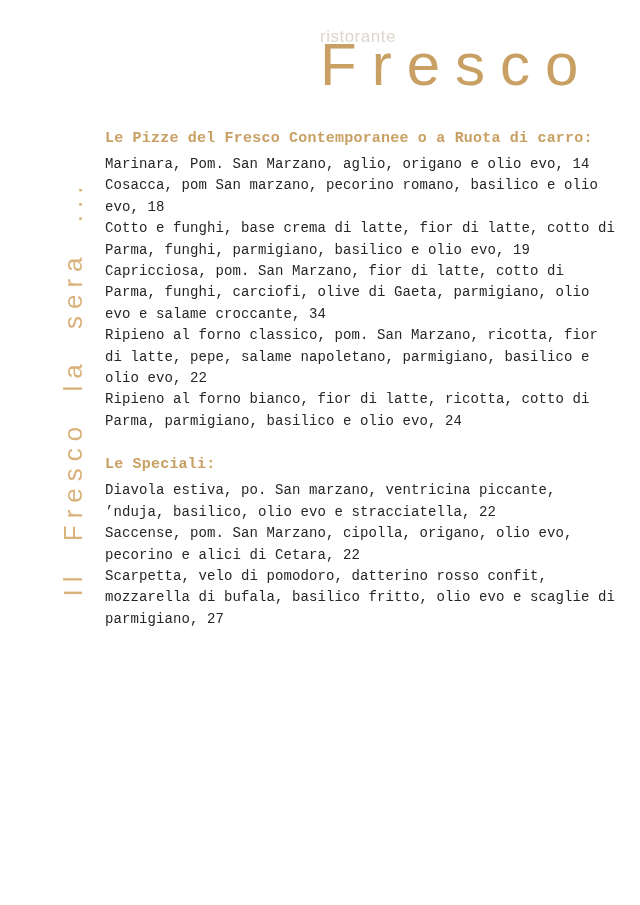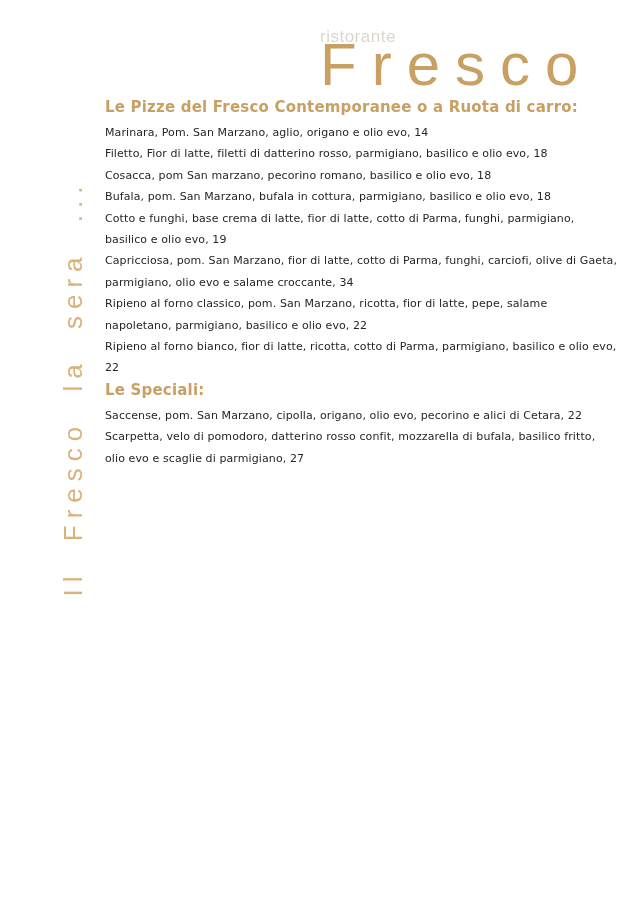--- a/index.html
+++ b/index.html
@@ -53,62 +53,63 @@
     color:var(--gold-light);
     font-family:"Liberation Sans", sans-serif;
     font-weight:300;
     font-size:26px;
     letter-spacing:7px;
     word-spacing:14px;
   }
   
   .menu{
     position:absolute;
-    left:105px; top:96px;
+    left:105px; top:128px;
     width:512px;
+    font-family:Liberation Mono, monospace;
   }
   .section-heading{
     color:var(--gold);
     font-size:15px;
     line-height:22px;
     margin-bottom:4px;
     letter-spacing:0.2px;
   }
   .menu-item{
     color:var(--ink);
-    font-size:11px;
+    font-size:14px;
     line-height:21.4px;
     letter-spacing:0.1px;
   }
   .section-speciali{
+    margin-top:22px;
   }
 </style>
 </head>
 <body>
 
 <div class="brand">
   <span class="brand-prefix">ristorante</span>
   <span class="brand-name">Fresco</span>
 </div>
 
 <div class="side-text">Il Fresco la sera ...</div>
 
 <div class="menu">
 
   <div class="section-pizze">
     <h2 class="section-heading">Le Pizze del Fresco Contemporanee o a Ruota di carro:</h2>
     <p class="menu-item">Marinara, Pom. San Marzano, aglio, origano e olio evo, 14</p>
-    <p class="menu-item">Filetto, Fior di latte, filetti di datterino rosso, parmigiano, basilico e olio evo, 18</p>
     <p class="menu-item">Cosacca, pom San marzano, pecorino romano, basilico e olio evo, 18</p>
-    <p class="menu-item">Bufala, pom. San Marzano, bufala in cottura, parmigiano, basilico e olio evo, 18</p>
     <p class="menu-item">Cotto e funghi, base crema di latte, fior di latte, cotto di Parma, funghi, parmigiano, basilico e olio evo, 19</p>
     <p class="menu-item">Capricciosa, pom. San Marzano, fior di latte, cotto di Parma, funghi, carciofi, olive di Gaeta, parmigiano, olio evo e salame croccante, 34</p>
     <p class="menu-item">Ripieno al forno classico, pom. San Marzano, ricotta, fior di latte, pepe, salame napoletano, parmigiano, basilico e olio evo, 22</p>
-    <p class="menu-item">Ripieno al forno bianco, fior di latte, ricotta, cotto di Parma, parmigiano, basilico e olio evo, 22</p>
+    <p class="menu-item">Ripieno al forno bianco, fior di latte, ricotta, cotto di Parma, parmigiano, basilico e olio evo, 24</p>
   </div>
 
   <div class="section-speciali">
     <h2 class="section-heading">Le Speciali:</h2>
+    <p class="menu-item">Diavola estiva, po. San marzano, ventricina piccante, ’nduja, basilico, olio evo e stracciatella, 22</p>
     <p class="menu-item">Saccense, pom. San Marzano, cipolla, origano, olio evo, pecorino e alici di Cetara, 22</p>
     <p class="menu-item">Scarpetta, velo di pomodoro, datterino rosso confit, mozzarella di bufala, basilico fritto, olio evo e scaglie di parmigiano, 27</p>
   </div>
 
 </div>
 
 </body></html>

